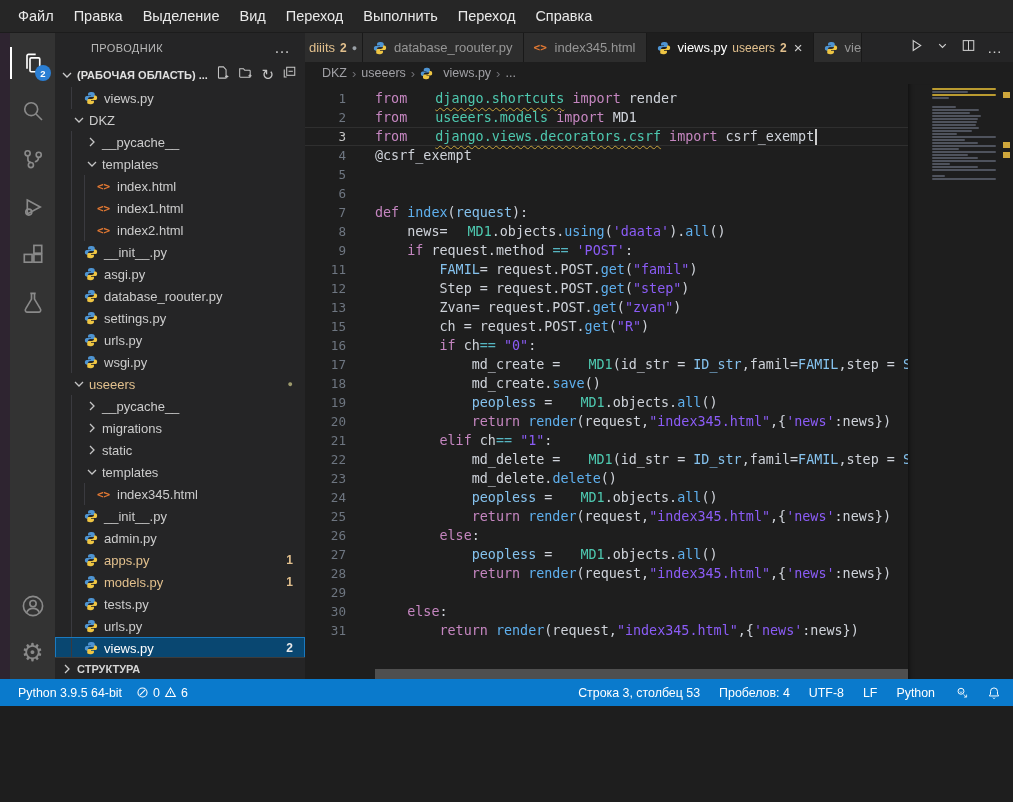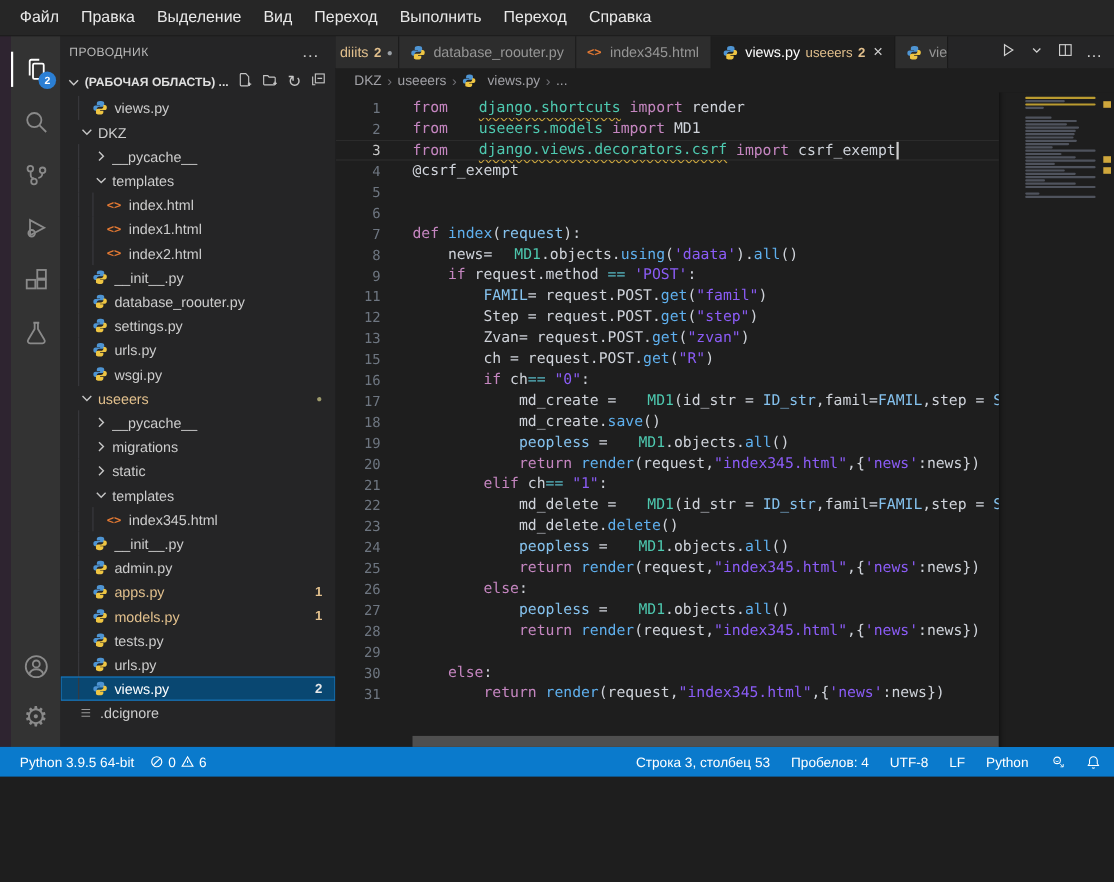--- a/index.html
+++ b/index.html
@@ -24,21 +24,21 @@
   .aitem.active{color:#ffffff;}
   .aitem.active::before{content:'';position:absolute;left:0;top:8px;bottom:8px;width:2px;background:#ffffff;}
   .abadge{position:absolute;right:4px;bottom:6px;min-width:16px;height:16px;border-radius:9px;
     background:#2b7fd4;color:#fff;font-size:9.5px;font-weight:bold;display:flex;
     align-items:center;justify-content:center;padding:0 3px;}
   .abottom .aitem{height:46px;}
   .gearglyph{font-size:25px;line-height:1;color:#8a8a8a;}
 
   
   .sidebar{width:250px;background:#252526;position:relative;color:#cccccc;overflow:hidden;}
-  .sb-title{height:29px;display:flex;align-items:center;padding:0 14px 0 8px;}
+  .sb-title{height:29px;display:flex;align-items:center;padding:0 14px 0 36px;}
   .sb-title-label{font-size:11px;letter-spacing:.4px;color:#b8b8b8;flex:1;}
   .sb-dots{color:#c5c5c5;font-size:16px;letter-spacing:1px;}
   .ws-head{height:25px;display:flex;align-items:center;padding:0 8px 0 4px;gap:2px;}
   .ws-chev{width:16px;height:16px;color:#cccccc;flex:none;}
   .ws-label{font-size:11px;font-weight:bold;color:#e0e0e0;white-space:nowrap;overflow:hidden;flex:1;}
   .ws-actions{display:flex;gap:8px;align-items:center;color:#c5c5c5;}
   .ws-actions .icon svg{width:15px;height:15px;}
   .refresh-glyph{font-size:15px;line-height:1;color:#c5c5c5;}
   .tree{position:absolute;top:54px;left:0;right:0;bottom:22px;overflow:hidden;}
   .trow{height:22px;display:flex;align-items:center;font-size:13px;padding-left:16px;
@@ -282,20 +282,30 @@
             <span class="tlabel">__init__.py</span>
           </div>
           <div class="trow">
             <span class="guide"></span>
             <span class="ficon">
               <svg viewBox="0 0 16 16">
                 <path fill="#4e94d2" d="M7.9 1C6 1 4.6 1.9 4.6 3.4V5H8v.6H3.2C1.7 5.6 1 6.8 1 8.4 1 9.9 1.7 11 3.2 11h1.4V9.2c0-1.3 1.1-2.3 2.5-2.3h3.3c1.1 0 1.9-.8 1.9-1.9V3.4C12.3 1.9 10.9 1 9 1z"></path>
                 <path fill="#eec543" d="M8.1 15c1.9 0 3.3-.9 3.3-2.4V11H8v-.6h4.8c1.5 0 2.2-1.2 2.2-2.8 0-1.5-.7-2.6-2.2-2.6h-1.4v1.8c0 1.3-1.1 2.3-2.5 2.3H5.6c-1.1 0-1.9.8-1.9 1.9v2.6C3.7 14.1 5.1 15 7 15z"></path>
               </svg>
             </span>
+            <span class="tlabel">asgi.py</span>
+          </div>
+          <div class="trow">
+            <span class="guide"></span>
+            <span class="ficon">
+              <svg viewBox="0 0 16 16">
+                <path fill="#4e94d2" d="M7.9 1C6 1 4.6 1.9 4.6 3.4V5H8v.6H3.2C1.7 5.6 1 6.8 1 8.4 1 9.9 1.7 11 3.2 11h1.4V9.2c0-1.3 1.1-2.3 2.5-2.3h3.3c1.1 0 1.9-.8 1.9-1.9V3.4C12.3 1.9 10.9 1 9 1z"></path>
+                <path fill="#eec543" d="M8.1 15c1.9 0 3.3-.9 3.3-2.4V11H8v-.6h4.8c1.5 0 2.2-1.2 2.2-2.8 0-1.5-.7-2.6-2.2-2.6h-1.4v1.8c0 1.3-1.1 2.3-2.5 2.3H5.6c-1.1 0-1.9.8-1.9 1.9v2.6C3.7 14.1 5.1 15 7 15z"></path>
+              </svg>
+            </span>
             <span class="tlabel">database_roouter.py</span>
           </div>
           <div class="trow">
             <span class="guide"></span>
             <span class="ficon">
               <svg viewBox="0 0 16 16">
                 <path fill="#4e94d2" d="M7.9 1C6 1 4.6 1.9 4.6 3.4V5H8v.6H3.2C1.7 5.6 1 6.8 1 8.4 1 9.9 1.7 11 3.2 11h1.4V9.2c0-1.3 1.1-2.3 2.5-2.3h3.3c1.1 0 1.9-.8 1.9-1.9V3.4C12.3 1.9 10.9 1 9 1z"></path>
                 <path fill="#eec543" d="M8.1 15c1.9 0 3.3-.9 3.3-2.4V11H8v-.6h4.8c1.5 0 2.2-1.2 2.2-2.8 0-1.5-.7-2.6-2.2-2.6h-1.4v1.8c0 1.3-1.1 2.3-2.5 2.3H5.6c-1.1 0-1.9.8-1.9 1.9v2.6C3.7 14.1 5.1 15 7 15z"></path>
               </svg>
             </span>
@@ -456,20 +466,26 @@
           <div class="trow">
             <span class="ficon">
               <svg viewBox="0 0 16 16">
                 <path fill="#4e94d2" d="M7.9 1C6 1 4.6 1.9 4.6 3.4V5H8v.6H3.2C1.7 5.6 1 6.8 1 8.4 1 9.9 1.7 11 3.2 11h1.4V9.2c0-1.3 1.1-2.3 2.5-2.3h3.3c1.1 0 1.9-.8 1.9-1.9V3.4C12.3 1.9 10.9 1 9 1z"></path>
                 <path fill="#eec543" d="M8.1 15c1.9 0 3.3-.9 3.3-2.4V11H8v-.6h4.8c1.5 0 2.2-1.2 2.2-2.8 0-1.5-.7-2.6-2.2-2.6h-1.4v1.8c0 1.3-1.1 2.3-2.5 2.3H5.6c-1.1 0-1.9.8-1.9 1.9v2.6C3.7 14.1 5.1 15 7 15z"></path>
               </svg>
             </span>
             <span class="tlabel">manage.py</span>
           </div>
         </div>
+      <div class="structure">
+        <span class="tchev"><svg viewBox="0 0 16 16" fill="none" stroke="currentColor" stroke-width="1.3">
+              <path d="M6 4l4 4-4 4"></path>
+            </svg></span>
+        <span class="structure-label">СТРУКТУРА</span>
+      </div>
     </div>
 
     <div class="editor">
       <div class="tabbar" id="tabbar">
           <div class="tab ymod clip1">
             <span class="tab-label">diiits</span>
             <span class="tab-badge">2</span>
             <span class="tab-dirty">●</span>
           </div>
           <div class="tab">

